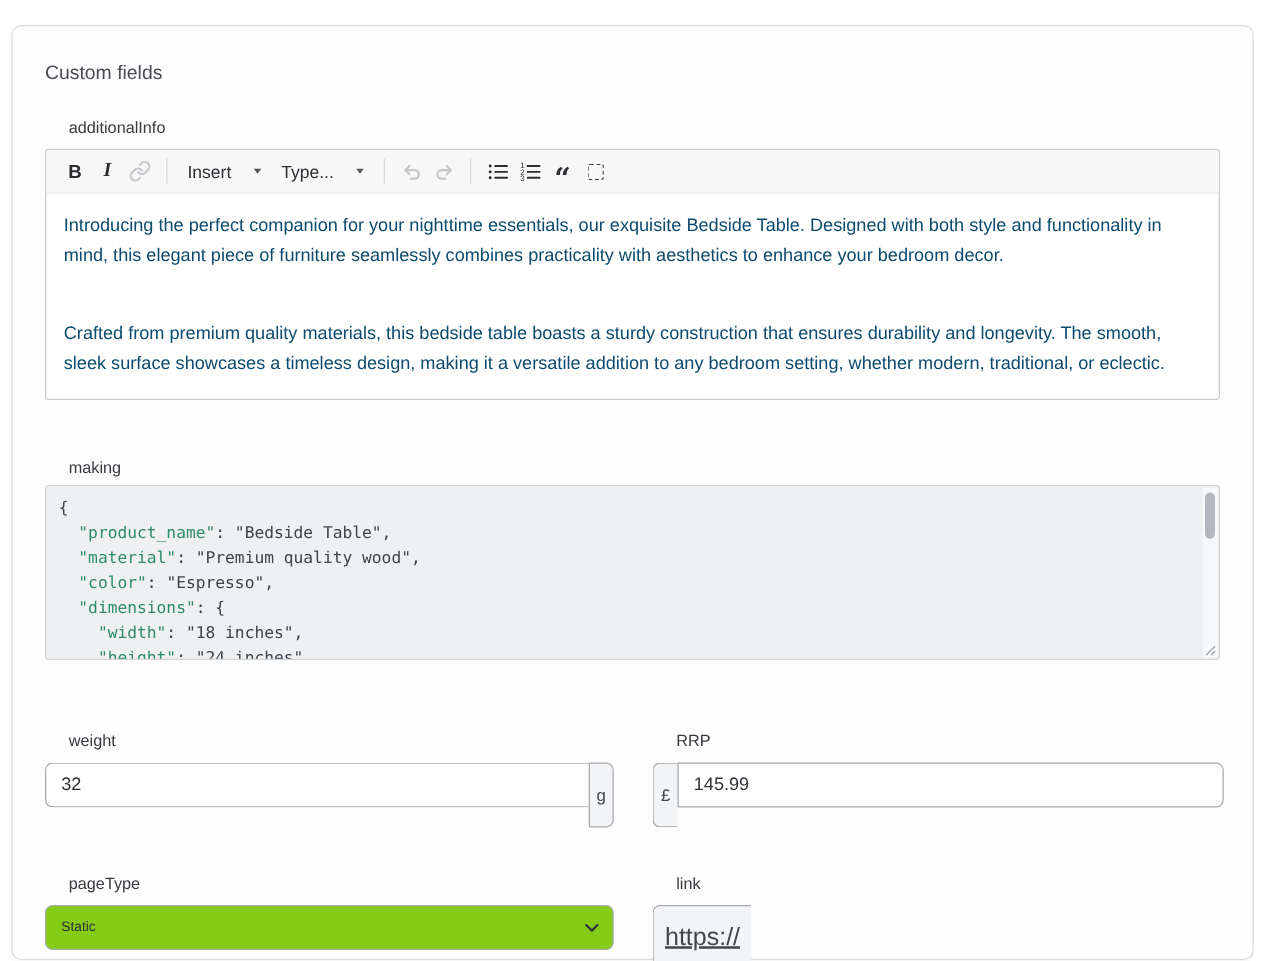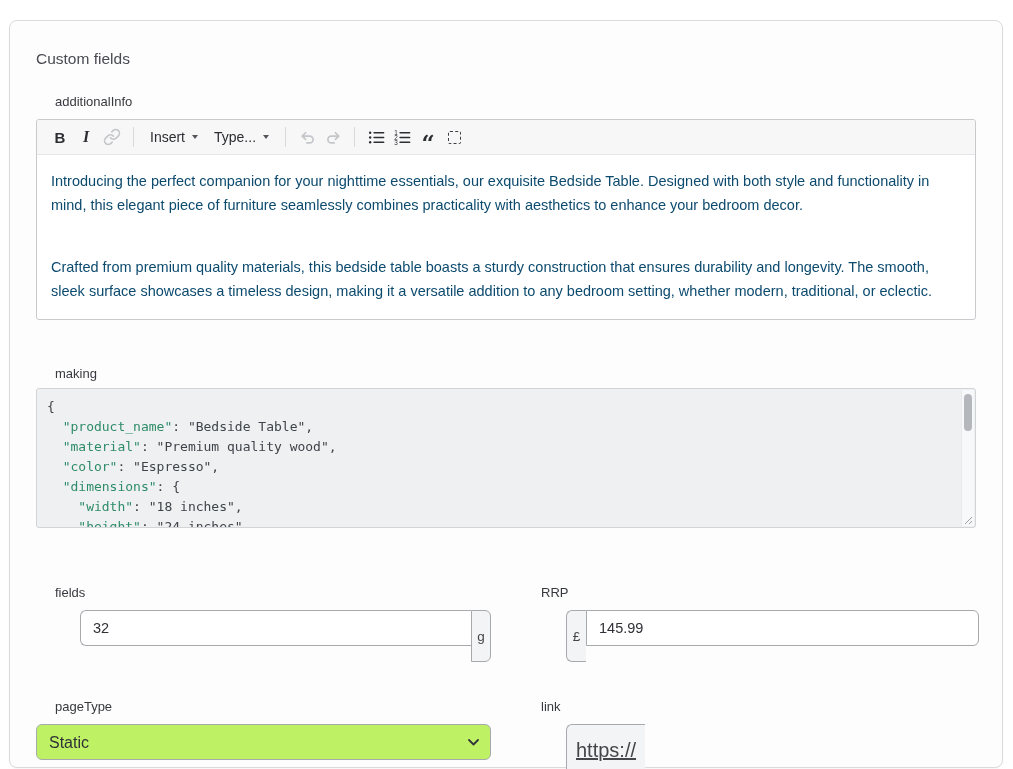--- a/index.html
+++ b/index.html
@@ -26,21 +26,21 @@
   }
   .tb-btn {
     min-width: 26px; height: 26px; display: flex; align-items: center; justify-content: center;
     border: none; background: transparent; color: #2d2e32; cursor: pointer; border-radius: 3px;
     font-family: "Liberation Sans", sans-serif;
   }
   .tb-btn.disabled { color: #c5c6ca; }
   .tb-bold { font-weight: 700; font-size: 15px; }
   .tb-italic { font-family: "Liberation Serif", serif; font-style: italic; font-size: 16px; font-weight: 600; }
   .tb-sep { width: 1px; height: 20px; background: #d8d9dc; margin: 0 8px; }
-  .tb-drop { display: flex; align-items: center; gap: 7px; font-size: 14px; color: #2c2d31; padding: 0 8px; }
+  .tb-drop { display: flex; align-items: center; gap: 18px; font-size: 14px; color: #2c2d31; padding: 0 8px; }
   .caret-down { width: 0; height: 0; border-left: 3.5px solid transparent; border-right: 3.5px solid transparent; border-top: 4px solid #55565b; }
   .tb-quote { font-family: "DejaVu Serif", serif; font-weight: 700; font-size: 23px; line-height: 10px; padding-top: 12px; }
   .dashed-box { width: 13px; height: 13px; border: 1.6px dashed #3e3f44; border-radius: 2px; }
   svg.tbi { display: block; }
 
   .rte-content { padding: 14px 14px 9px 14px; min-height: 164px; font-size: 14.5px; line-height: 24px; color: #0c4a6e; }
   .rte-content p + p { margin-top: 38px; }
 
   
   .code-box {
@@ -57,42 +57,42 @@
   }
   .code-scroll-thumb { position: absolute; top: 4px; left: 2px; width: 8px; height: 37px; background: #b4b7bb; border-radius: 4px; }
   .resize-grip { position: absolute; right: 2px; bottom: 2px; width: 10px; height: 10px; }
 
   
   .grid-row { display: grid; grid-template-columns: 455px 457px; column-gap: 31px; }
   .row-1 { margin-top: 57px; }
   .row-2 { margin-top: 37px; }
   .cell .field-label { display: block; margin-bottom: 10px; }
 
-  .input-group { display: flex; height: 52px; margin-left: 44px; }
+  .input-group { display: flex; height: 52px; }
   .txt-input {
     flex: 1; min-width: 0; height: 36px; border: 1px solid #a7a9ad; background: #fff;
     font-family: "Liberation Sans", sans-serif; font-size: 14.5px; color: #303136;
     padding: 0 12px; border-radius: 6px; outline: none;
   }
   .txt-input.has-suffix { border-radius: 6px 0 0 6px; border-right: none; }
   .txt-input.has-prefix { border-radius: 0 6px 6px 0; }
   .addon {
     display: flex; align-items: center; justify-content: center;
     background: #f3f4f5; border: 1px solid #a7a9ad; color: #45464b; font-size: 13.5px;
   }
   .addon-suffix { width: 20px; border-radius: 0 6px 6px 0; }
   .addon-prefix { border-right: none; border-radius: 6px 0 0 6px; }
   .addon-currency { width: 20px; }
   .addon-protocol { padding: 0 9px; font-size: 20px; text-decoration: underline; }
 
   .select-wrap { position: relative; height: 36px; }
   .select-input {
     appearance: none; -webkit-appearance: none; width: 100%; height: 36px;
-    border: 1px solid #a7a9ad; border-radius: 6px; background: #bef264;
-    font-family: "Liberation Sans", sans-serif; font-size: 16px; color: #303136;
+    border: 1px solid #a7a9ad; border-radius: 6px; background: #84cc16;
+    font-family: "Liberation Sans", sans-serif; font-size: 11px; color: #303136;
     padding: 0 30px 0 12px; outline: none;
   }
   .select-chevron { position: absolute; right: 12px; top: 15px; pointer-events: none; }
 </style>
 </head>
 <body>
 
 <div class="card">
 
   <h2 class="panel-title">Custom fields</h2>
@@ -189,21 +189,21 @@
       <div class="code-scroll-thumb"></div>
     </div>
     <svg class="resize-grip" viewBox="0 0 10 10">
       <line x1="9" y1="2" x2="2" y2="9" stroke="#9aa0a5" stroke-width="1"></line>
       <line x1="9" y1="6" x2="6" y2="9" stroke="#9aa0a5" stroke-width="1"></line>
     </svg>
   </div>
 
   <div class="grid-row row-1">
     <div class="cell">
-      <label class="field-label">fields</label>
+      <label class="field-label">weight</label>
       <div class="input-group">
         <input class="txt-input has-suffix" type="text" value="32" style="">
         <span class="addon addon-suffix">g</span>
       </div>
     </div>
     <div class="cell">
       <label class="field-label">RRP</label>
       <div class="input-group">
         <span class="addon addon-prefix addon-currency">£</span>
         <input class="txt-input has-prefix" type="text" value="145.99" style="">

